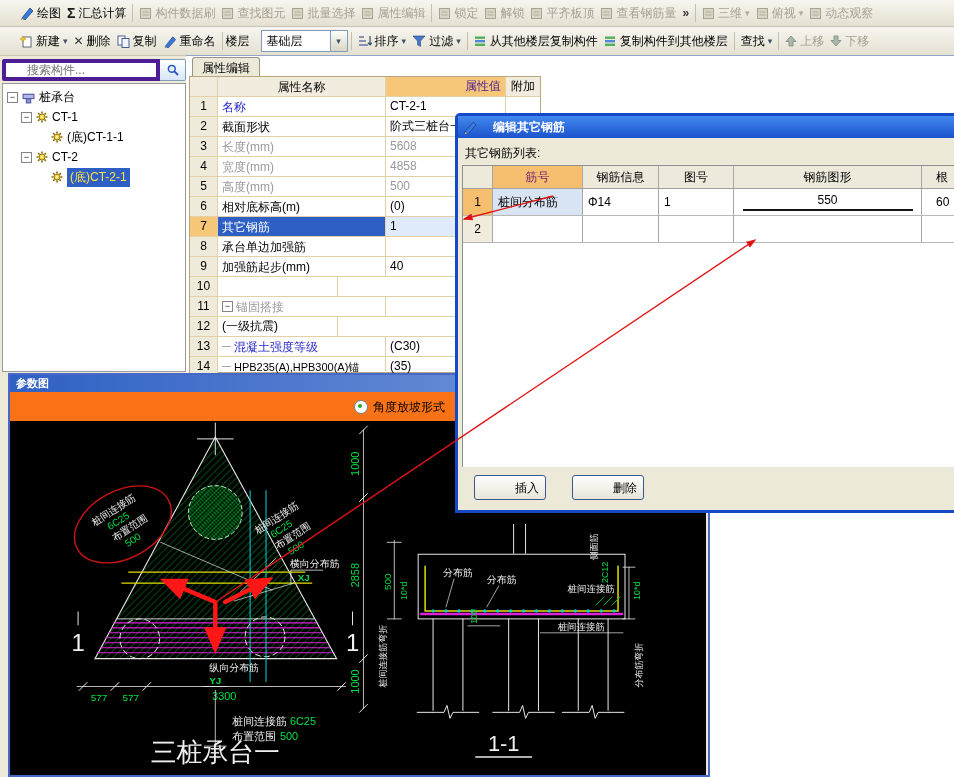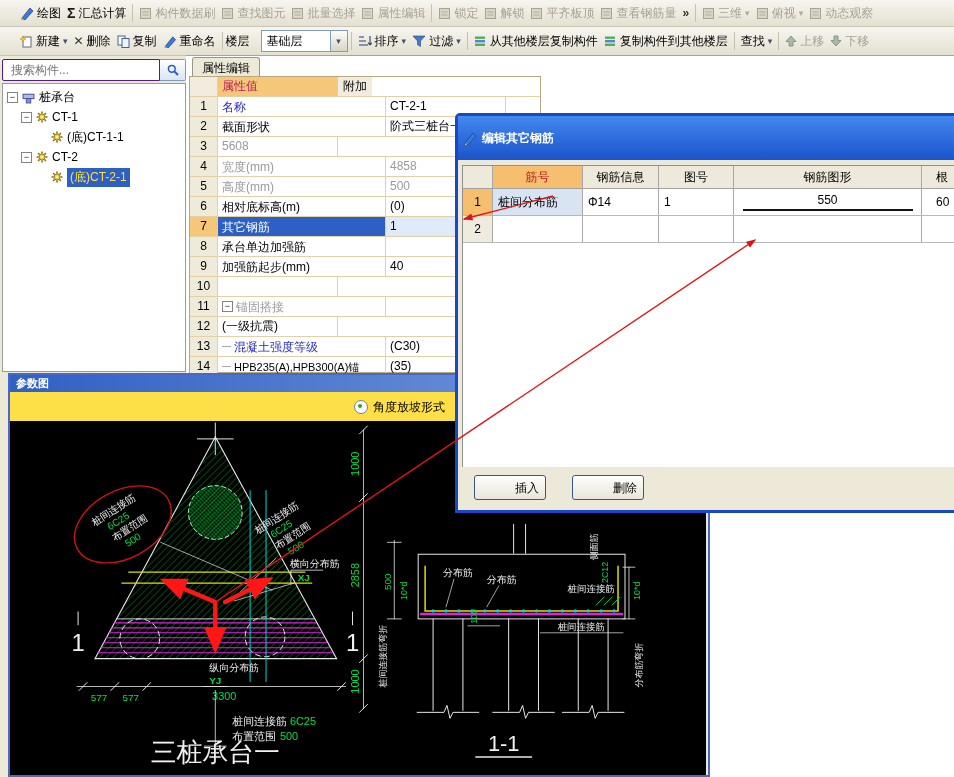--- a/index.html
+++ b/index.html
@@ -19,78 +19,78 @@
   .dis .arrow{color:#b0ac9c}
   .sig{font-weight:bold;font-size:14px;color:#1a1a1a}
   .ovf{font-weight:bold;color:#333;padding:0 3px}
   .combo{display:flex;border:1px solid #7f9db9;background:#fff;height:20px;align-items:center;margin-left:11px}
   .combo .cv{padding:0 5px;min-width:58px}
   .combo .cb{width:16px;align-self:stretch;background:linear-gradient(#fdfdfa,#d9d5c6);border-left:1px solid #7f9db9;
              display:flex;align-items:center;justify-content:center}
   .ic{flex:none}
   
   .search-row{left:2px;top:59px;width:184px;height:22px;display:flex;z-index:2}
-  .search{flex:1;border:1px solid #4c1d95;padding:1px 8px;font:inherit;color:#666;min-width:0;border-radius:2px 0 0 2px}
+  .search{flex:1;border:4px solid #4c1d95;padding:1px 21px;font:inherit;color:#666;min-width:0;border-radius:2px 0 0 2px}
   .search-btn{width:25px;border:1px solid #7f9db9;border-left:none;background:linear-gradient(#fff,#d8e6f8);
               display:flex;align-items:center;justify-content:center;border-radius:0 2px 2px 0}
   .tree{left:2px;top:83px;width:184px;height:289px;background:#fff;border:1px solid #9a9a9a;z-index:2;box-sizing:border-box;padding-top:3px}
   .trow{height:20px;display:flex;align-items:center;gap:4px;padding-left:4px}
   .ebox{width:11px;height:11px;border:1px solid #848484;background:#fff;font-size:9px;line-height:9px;
         text-align:center;color:#222;flex:none;box-sizing:border-box}
   .tsel{background:#2e5fc4;color:#fde047;padding:1px 3px}
   
   .tab{left:192px;top:57px;height:19px;padding:2px 9px 0;background:#ece9d8;border:1px solid #98948a;border-bottom:none;
        border-radius:3px 3px 0 0;z-index:2}
   .ptable{left:189px;top:76px;width:352px;height:297px;background:#fff;border:1px solid #b8a880;z-index:2;box-sizing:border-box}
   .prow{display:flex;height:19px;line-height:18px;border-bottom:1px solid #e3d0a6}
   .pc{border-right:1px solid #e3d0a6;overflow:hidden;white-space:nowrap;padding:0 4px;box-sizing:border-box;flex:none}
   .pc.n{width:28px;background:#efebdb;text-align:center;padding:0}
   .pc.a{width:168px;display:flex;align-items:center;gap:3px}
   .pc.v{width:120px}
   .pc.x{width:34px;border-right:none}
   .phead .pc{background:#f1ecdd;text-align:center;justify-content:center}
-  .phead .vh{background:#f6c778;color:#be185d;text-align:left}
+  .phead .vh{background:#f6c778;color:#4c1d95;text-align:right}
   .gr{color:#9a9a9a}
   .bl{color:#2828c8}
   .sel .a{background:#2e5fc4;color:#fff}
   .sel .n{background:#f6c778}
   .sel .v,.sel .x{background:#dfeafa}
   .dash{display:inline-block;width:9px;height:0;border-top:1px solid #a8a8a8;flex:none}
   
   .canvas{left:186px;top:55px;width:768px;height:722px;background:#fff;border-top:1px solid #94a6c6;z-index:1}
   
   .dlg{left:455px;top:113px;width:503px;height:400px;background:#ece9d8;border:3px solid #1549c8;
        border-radius:5px 5px 0 0;box-sizing:border-box;z-index:5}
-  .dlg-title{height:22px;background:linear-gradient(#4288ee,#1c53cc);display:flex;align-items:center;gap:5px;
-             padding:11px 5px;color:#fff;font-weight:bold;border-radius:2px 2px 0 0}
+  .dlg-title{height:22px;background:linear-gradient(#4288ee,#1c53cc);display:flex;align-items:center;gap:16px;
+             padding:0 5px;color:#fff;font-weight:bold;border-radius:2px 2px 0 0}
   .dlg-label{margin:7px 0 0 7px}
   .dtable{position:absolute;left:4px;top:49px;width:493px;height:305px;background:#fff;border:1px solid #909090;overflow:hidden}
   .dhr,.drow{display:flex}
   .dhr{height:22px;line-height:22px;background:#edeadb;border-bottom:1px solid #a2a2a2}
   .drow{height:26px;line-height:26px;border-bottom:1px solid #b8b8b8}
   .dc{border-right:1px solid #a8a8a8;box-sizing:border-box;overflow:hidden;flex:none;padding:0 5px}
   .dc.c0{width:30px;text-align:center;padding:0}
   .dc.c1{width:90px}.dc.c2{width:76px}.dc.c3{width:75px}.dc.c4{width:188px;padding:0}.dc.c5{width:85px;padding-left:14px}
   .dhr .dc{text-align:center;padding:0}
-  .dhr .c1{background:#f6bf70;color:#b91c1c}
+  .dhr .c1{background:#f6bf70;color:#701a75}
   .dhr .c5{text-align:left;padding-left:14px}
   .drow1 .c0{background:#f6bf70}
   .drow1 .c1{background:#d8e4f2}
   .drow2 .c0{background:#efecdd}
   .shape{display:flex;flex-direction:column;align-items:center;justify-content:center;height:100%;line-height:normal;gap:2px}
   .bar{width:170px;height:2px;background:#141414}
   .dlg-footer{position:absolute;left:0;right:0;bottom:0;height:43px;background:#ece9d8;display:flex;gap:26px;
               padding:8px 0 0 16px;box-sizing:border-box}
   .xpbtn{width:72px;height:25px;background:linear-gradient(#fefefe,#e9e5d8);border:1px solid #3a568e;border-radius:3px;
          font:inherit;text-align:right;line-height:23px}
   
   .pwin{left:8px;top:373px;width:702px;height:404px;background:#ece9d8;border:2px solid #4868c8;box-sizing:border-box;z-index:3}
   .pwin-title{height:17px;background:linear-gradient(90deg,#3060c4,#7e9fde);color:#fff;font-size:11px;
               font-weight:bold;padding:1px 6px;box-sizing:border-box}
-  .radio-row{height:30px;display:flex;align-items:center;background:#fde047}
+  .radio-row{height:30px;display:flex;align-items:center;background:#f97316}
   .radio{width:12px;height:12px;border:1px solid #747e94;border-radius:50%;background:#fff;position:relative;flex:none}
   .radio.on::after{content:"";position:absolute;left:3px;top:3px;width:4px;height:4px;border-radius:50%;background:#2da32d}
   .rlbl{margin:0 0 0 5px}
   .cadbg{left:10px;top:421px;width:696px;height:354px;background:#000;z-index:3}
   .hidden-defs{position:absolute;width:0;height:0;overflow:hidden}
 </style>
 </head>
 <body>
 
 <svg class="hidden-defs" aria-hidden="true">
@@ -357,37 +357,39 @@
   </div>
 </div>
 
 <div class="abs tab">
   <span>属性编辑</span>
 </div>
 
 <div class="abs ptable">
   <div class="prow phead">
     <div class="pc n"></div>
+    <div class="pc a">属性名称</div>
     <div class="pc v vh">属性值</div>
     <div class="pc x">附加</div>
   </div>
   <div class="prow">
     <div class="pc n">1</div>
     <div class="pc a bl">名称</div>
     <div class="pc v">CT-2-1</div>
     <div class="pc x"></div>
   </div>
   <div class="prow">
     <div class="pc n">2</div>
     <div class="pc a">截面形状</div>
     <div class="pc v">阶式三桩台一</div>
     <div class="pc x"></div>
   </div>
   <div class="prow">
     <div class="pc n">3</div>
+    <div class="pc a gr">长度(mm)</div>
     <div class="pc v gr">5608</div>
     <div class="pc x"></div>
   </div>
   <div class="prow">
     <div class="pc n">4</div>
     <div class="pc a gr">宽度(mm)</div>
     <div class="pc v gr">4858</div>
     <div class="pc x"></div>
   </div>
   <div class="prow">

